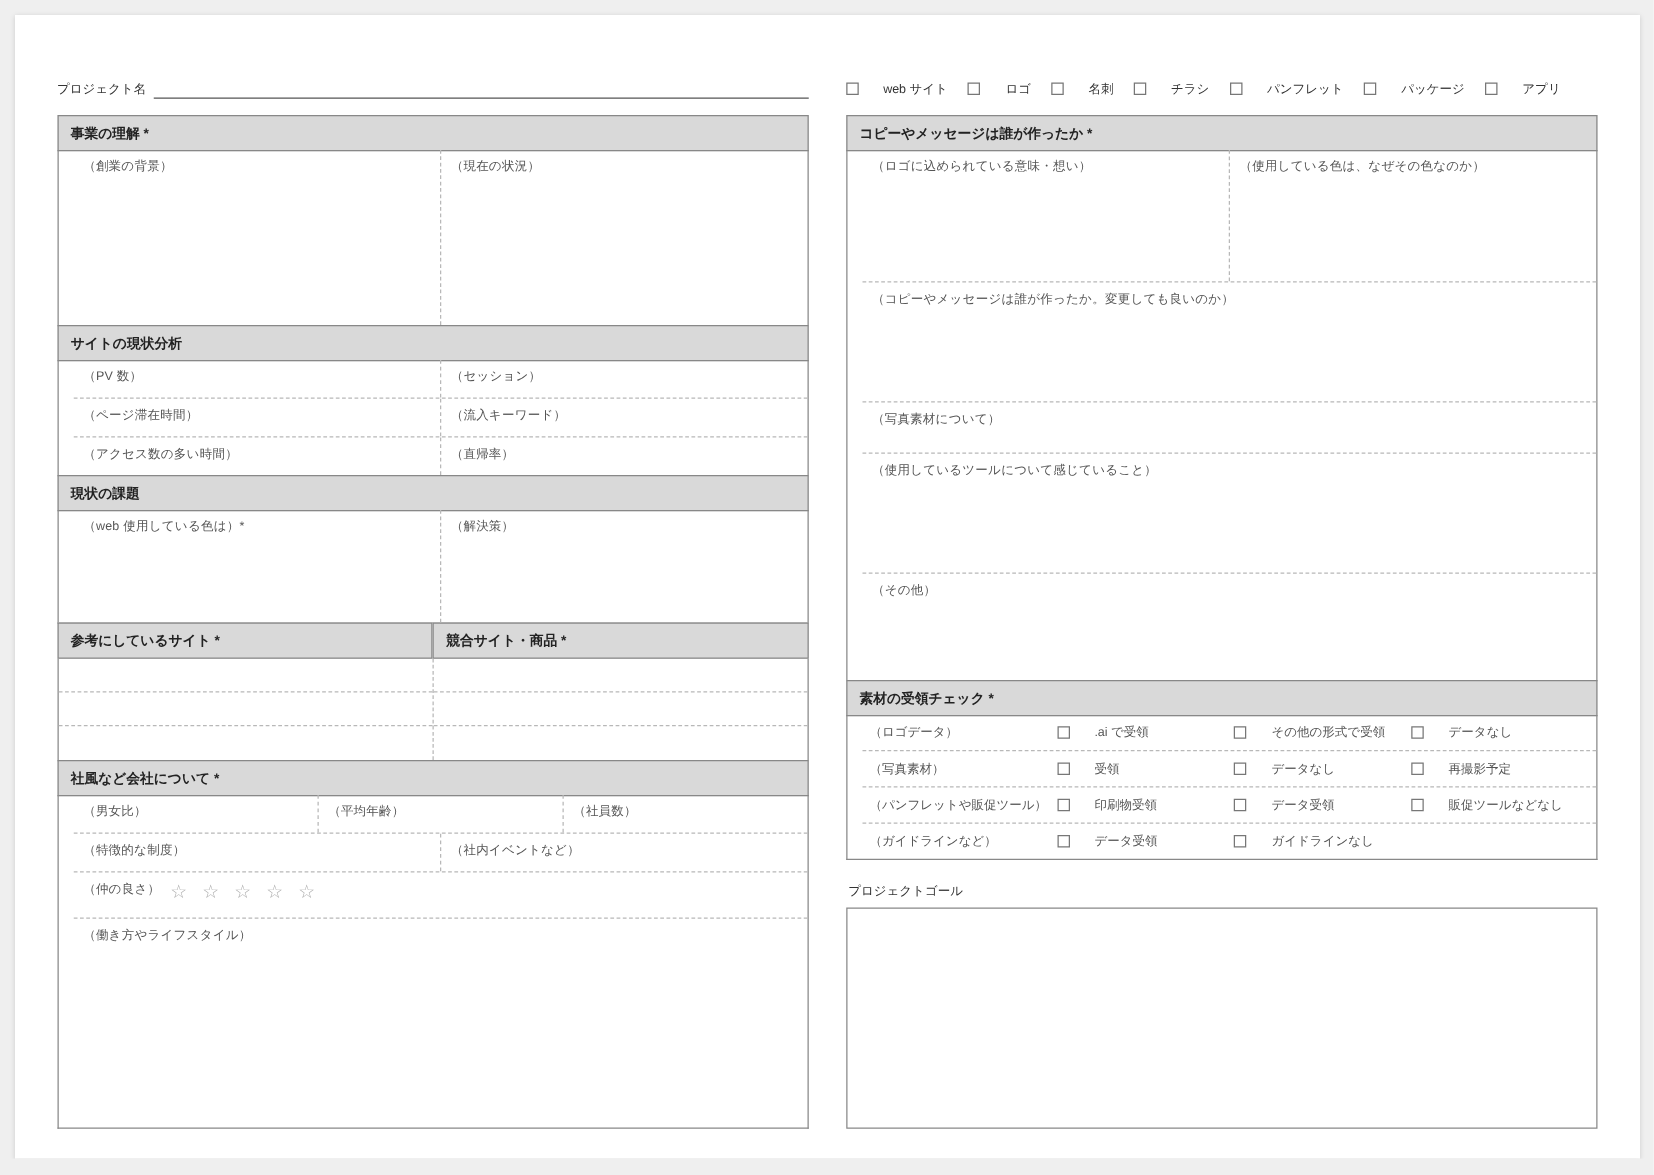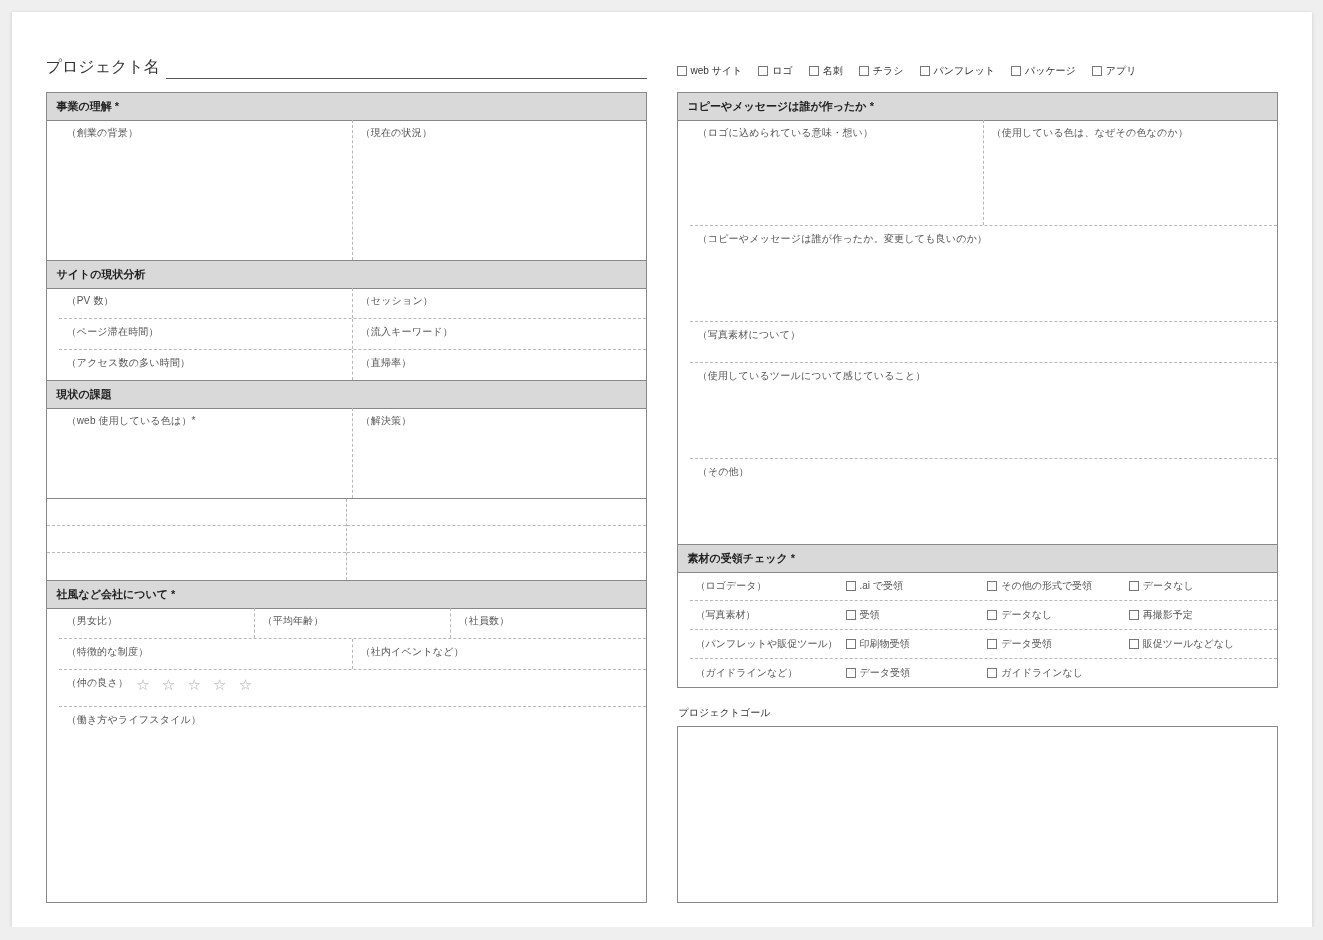--- a/index.html
+++ b/index.html
@@ -21,25 +21,25 @@
     gap: 30px;
   }
   .col {
     flex: 1;
     display: flex;
     flex-direction: column;
   }
 
   
   .top-row { display: flex; align-items: flex-end; margin-bottom: 10px; height: 22px; }
-  .proj-label { font-size: 16px; color: #333; padding-bottom: 4px; white-space: nowrap; }
+  .proj-label { font-size: 10px; color: #333; padding-bottom: 4px; white-space: nowrap; }
   .proj-line { flex: 1; border-bottom: 1px solid #555; height: 1px; margin-left: 6px; margin-bottom: 3px; }
 
   .type-row { display: flex; gap: 16px; align-items: center; font-size: 10px; color: #333; }
-  .cb { display: inline-flex; align-items: center; gap: 4px; }
+  .cb { display: inline-flex; align-items: center; gap: 20px; }
   .box {
     width: 10px; height: 10px; border: 1px solid #777; display: inline-block;
   }
 
   
   .sec {
     border: 1px solid #888;
     margin-bottom: 0;
     padding-left: 12px;
   }
@@ -146,20 +146,24 @@
     </div>
 
     <div class="sec-head" style="margin-top:-1px;">現状の課題</div>
     <div class="sec" style="border-top:none;">
       <div class="row first">
         <div class="cell med"><span class="lbl">（web 使用している色は）*</span></div>
         <div class="cell med"><span class="lbl">（解決策）</span></div>
       </div>
     </div>
 
+    <div class="dual" style="margin-top:-1px;">
+      <div class="sec-head">参考にしているサイト *</div>
+      <div class="sec-head" style="border-left:1px solid #888;">競合サイト・商品 *</div>
+    </div>
     <div class="dual-body">
       <div>
         <div class="dline"></div>
           <div class="dline"></div>
           <div class="dline"></div>
       </div>
       <div>
         <div class="dline"></div>
           <div class="dline"></div>
           <div class="dline"></div>

